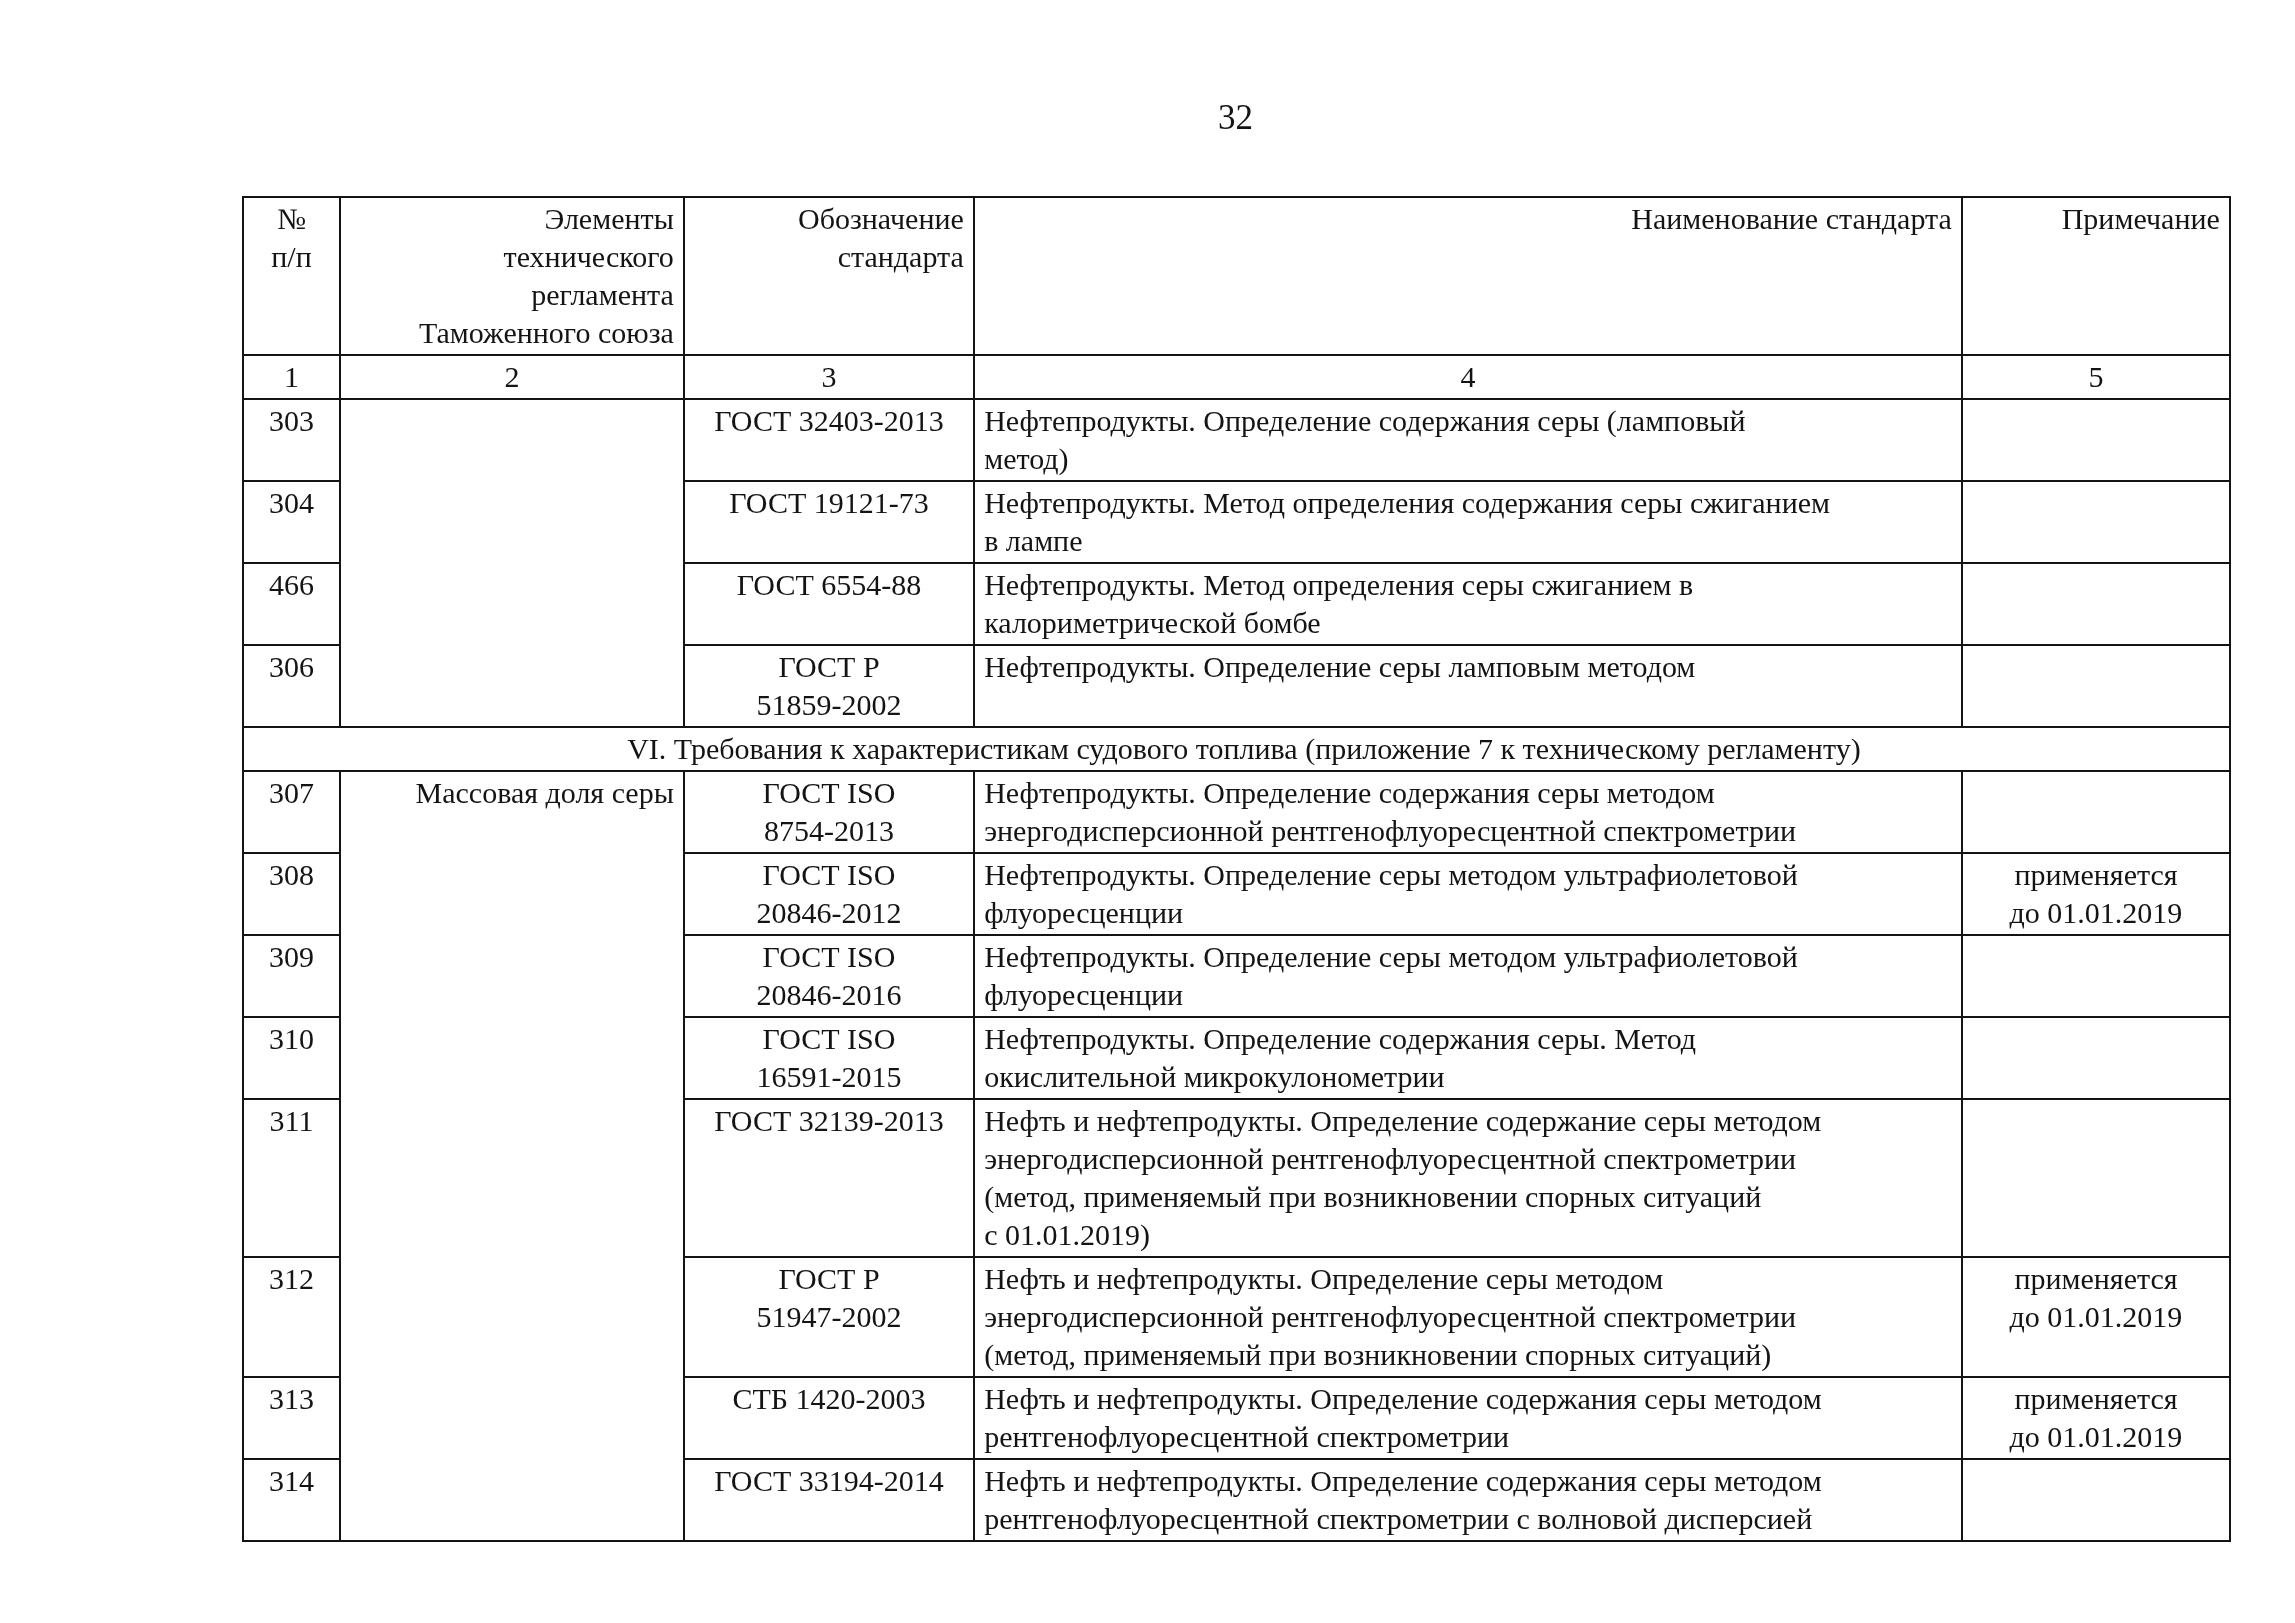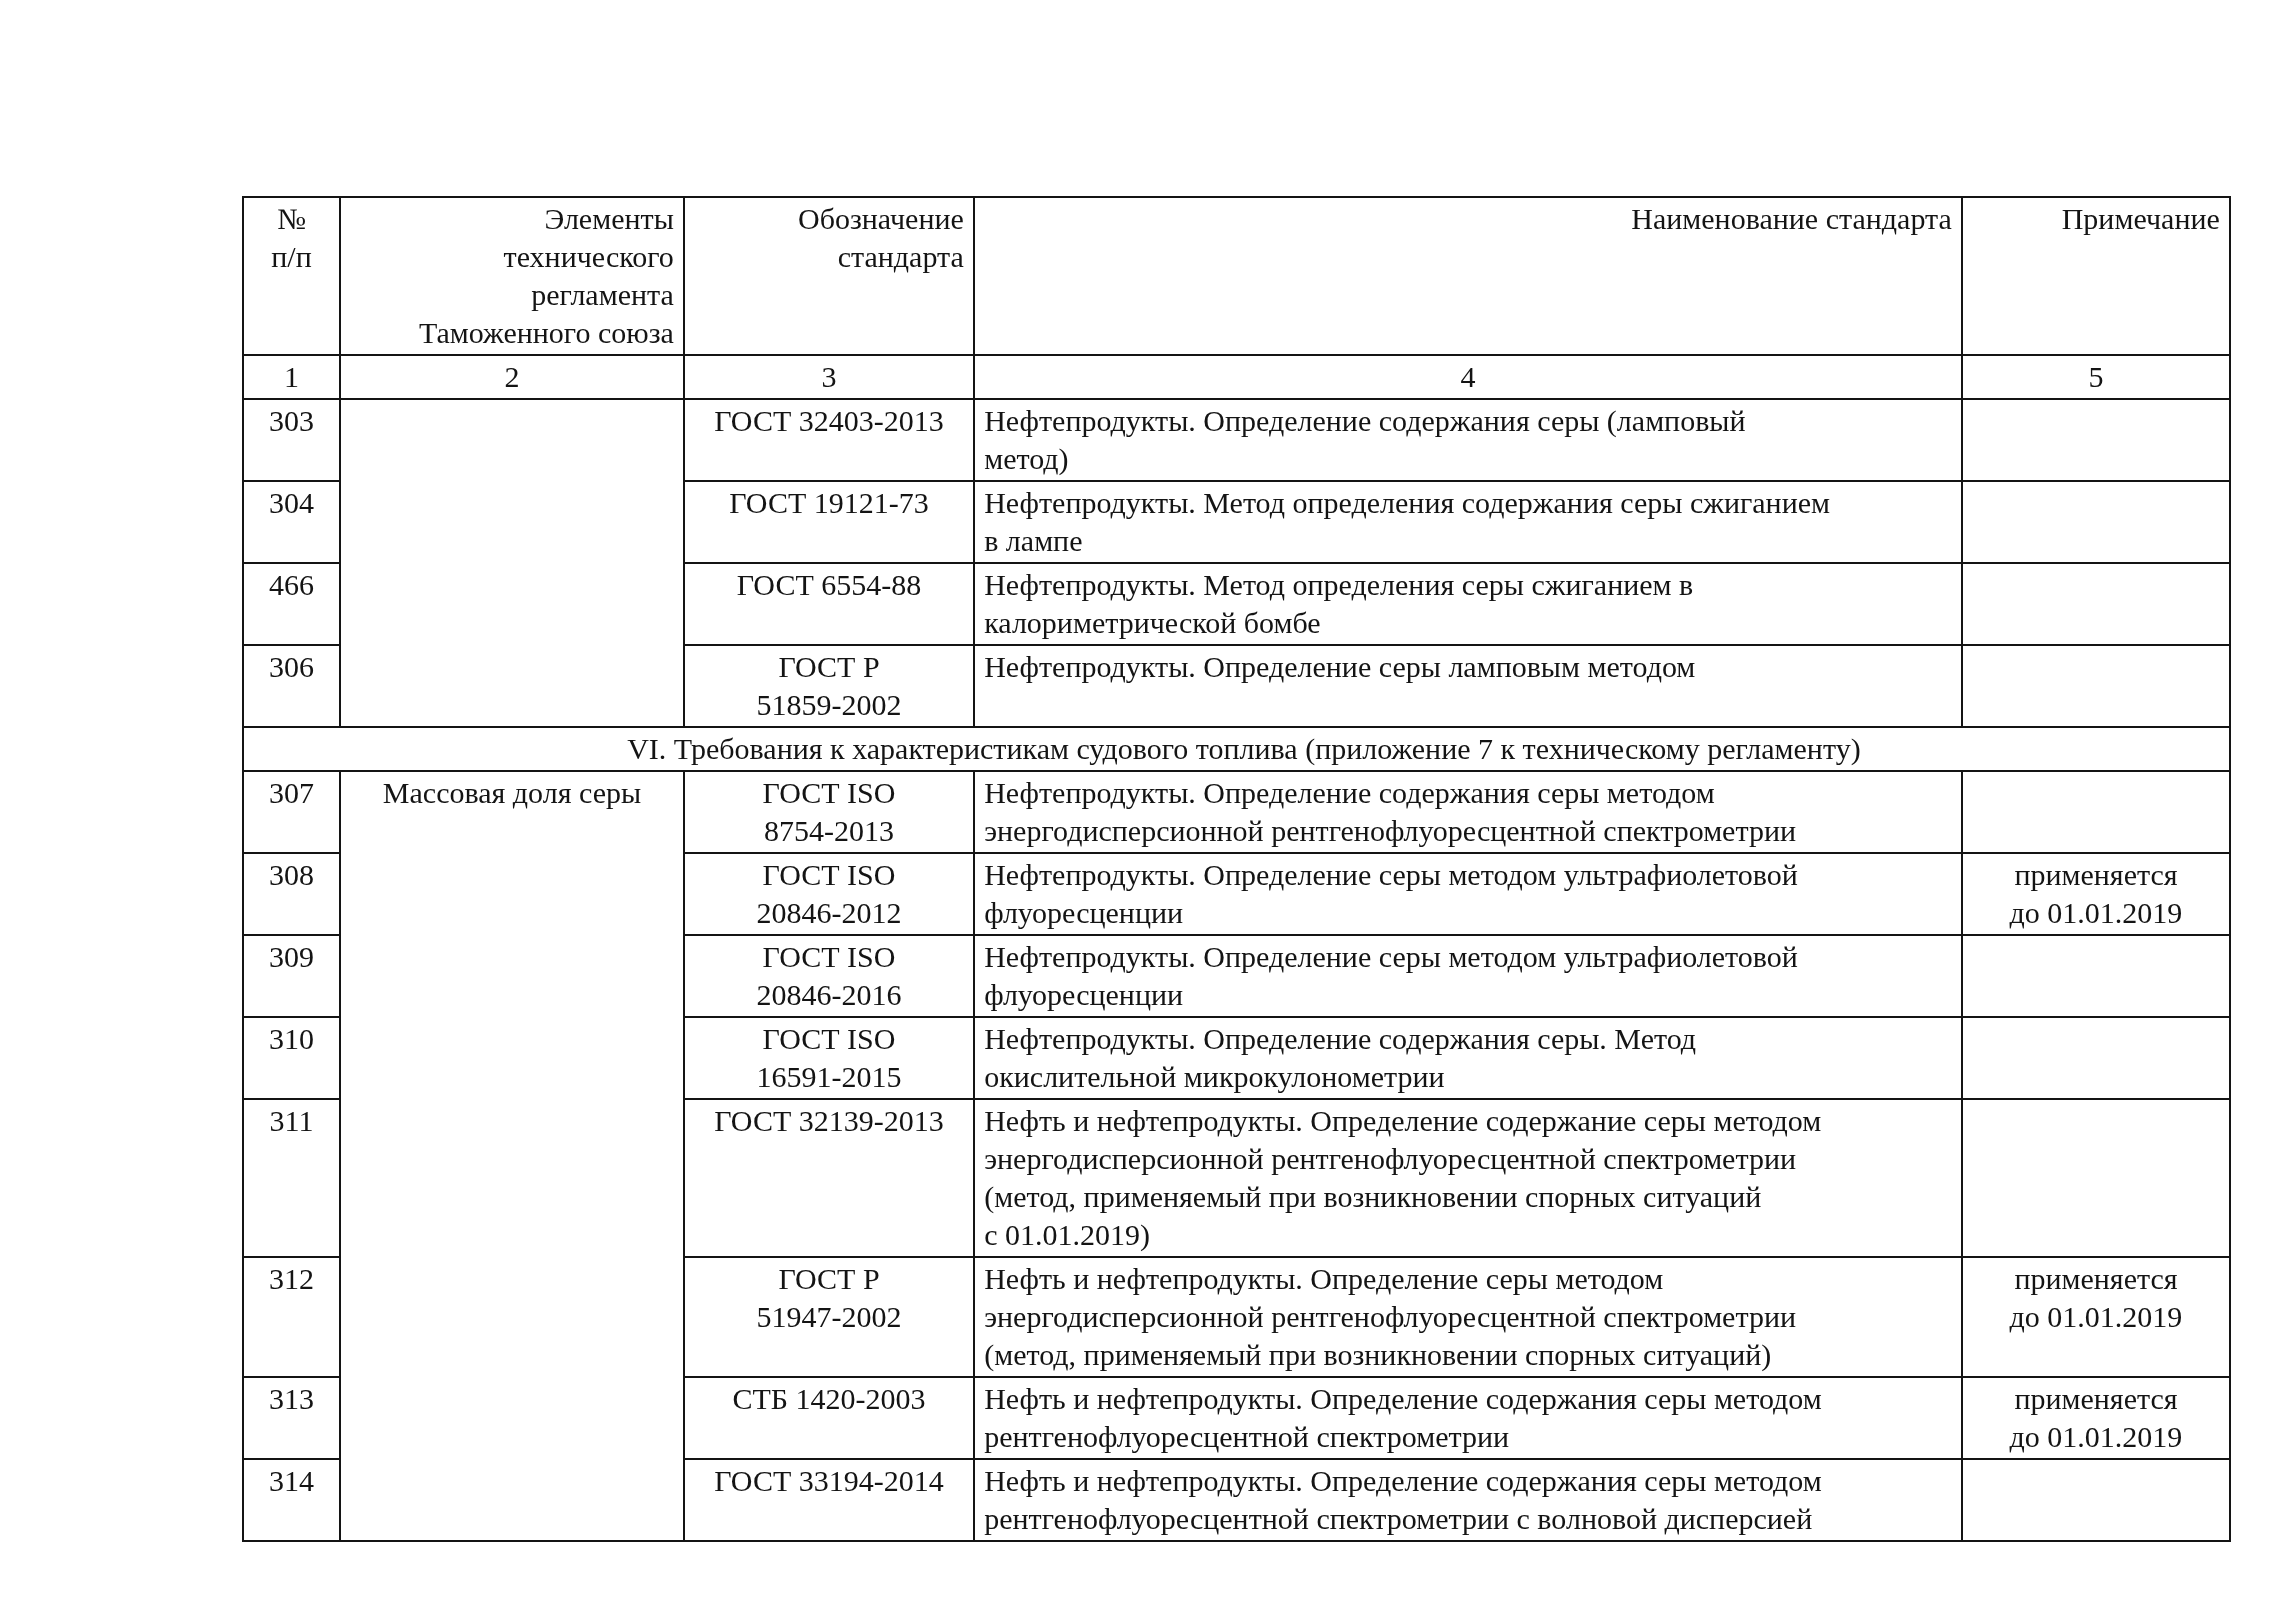--- a/index.html
+++ b/index.html
@@ -41,31 +41,32 @@
     padding: 2px 9.2px;
     font-size: 30px;
     line-height: 38px;
     font-weight: normal;
     white-space: pre-line;
     overflow: hidden;
   }
   th { text-align: right; }
   th.col-num, td.col-num { padding: 2px 2.6px; text-align: center; }
   td.col-center { text-align: center; }
-  td.col-el   { text-align: center; margin-left: 32px; }
+  td.col-el   { text-align: right; margin-left: 32px; }
   td.col-std  { text-align: center; }
   td.col-name { text-align: left; }
   td.col-note { text-align: center; border-radius: 23px; }
   tr.section-row td { text-align: center; padding-left: 24px; }
 </style>
 </head>
 <body>
 
 <div class="page">
 
+  <div class="page-number">32</div>
 
   <table class="std">
     <colgroup>
       <col style="width:97px">
       <col style="width:344px">
       <col style="width:290px">
       <col style="width:988px">
       <col style="width:268px">
     </colgroup>
     <thead>

